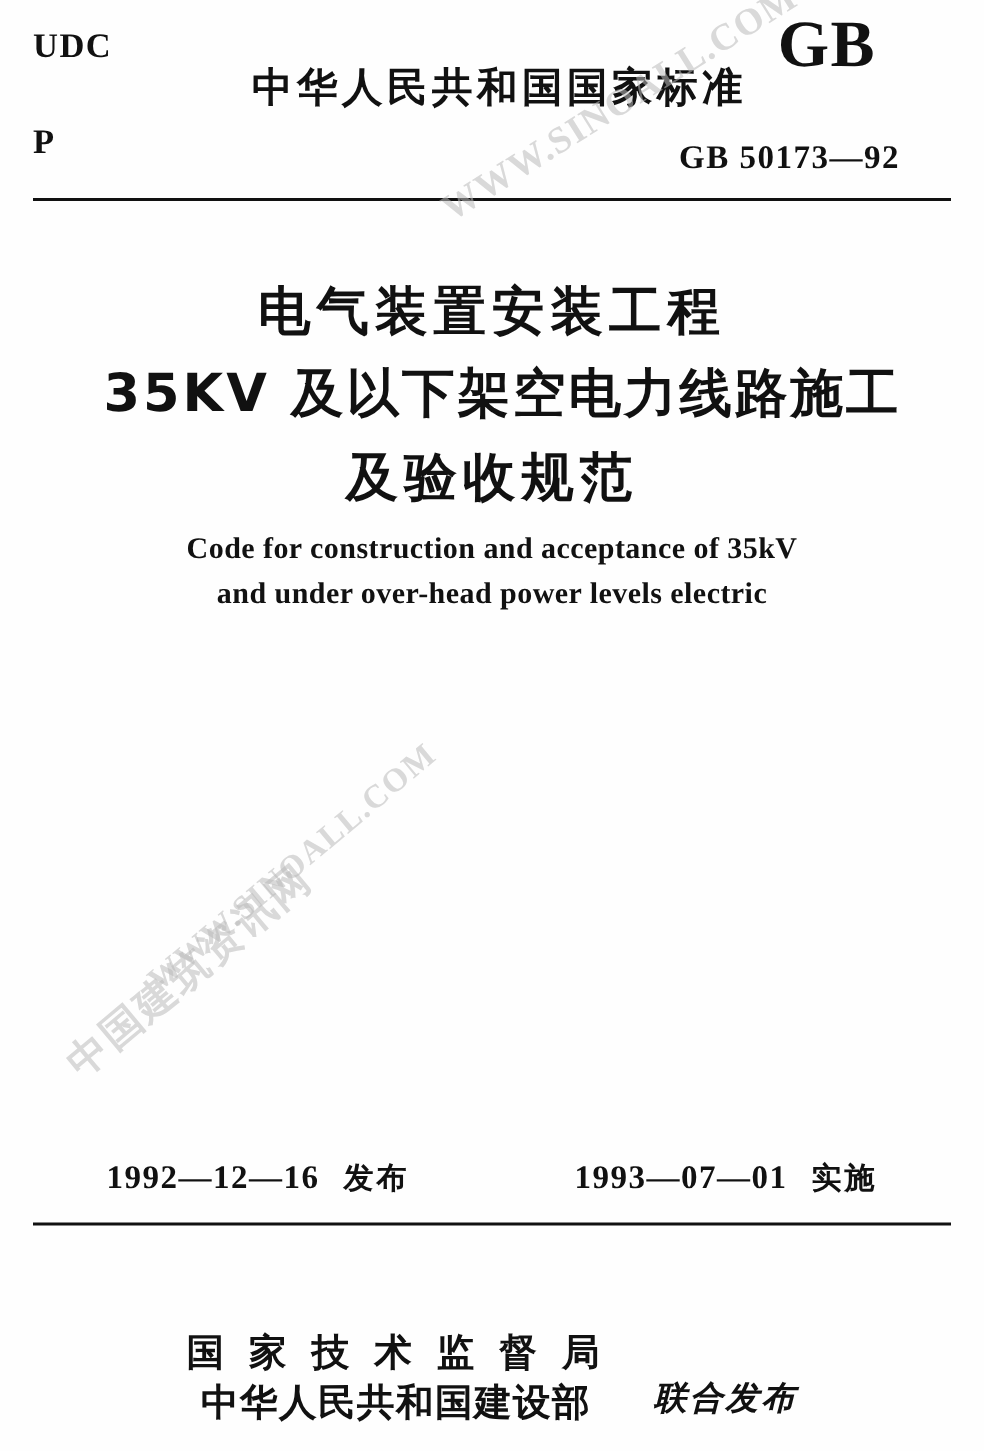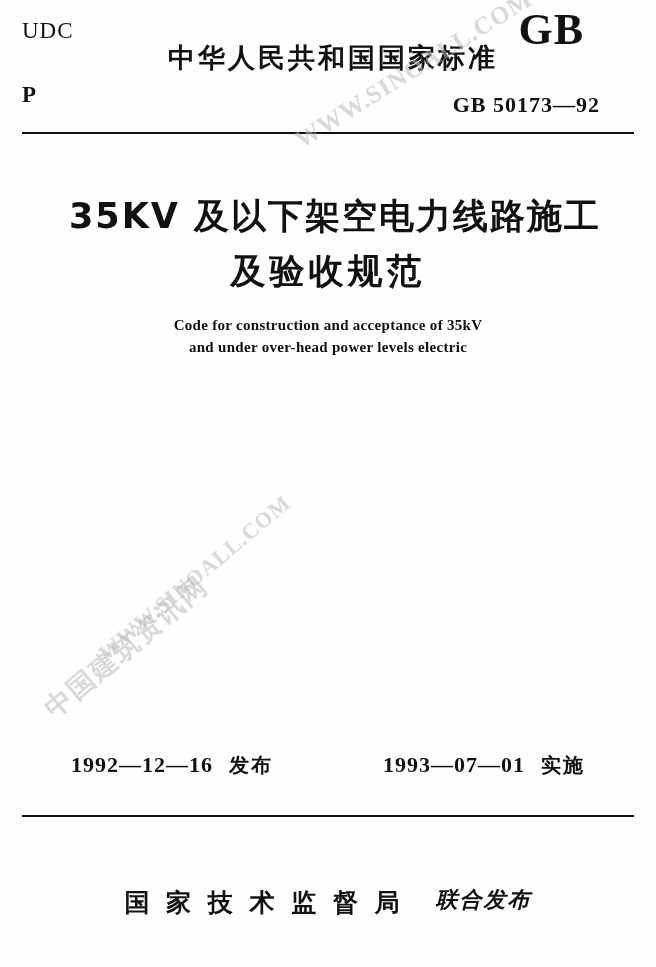--- a/index.html
+++ b/index.html
@@ -22,21 +22,21 @@
     box-sizing: border-box;
     background: #fefefe;
   }
 
   
   .udc {
     position: absolute;
     left: 22px;
     top: 18px;
     font-family: "Liberation Serif", serif;
-    font-weight: normal;
+    font-weight: bold;
     font-size: 23px;
     letter-spacing: 1px;
   }
   .pcode {
     position: absolute;
     left: 22px;
     top: 82px;
     font-family: "Liberation Serif", serif;
     font-weight: bold;
     font-size: 23px;
@@ -109,34 +109,34 @@
   }
   .title-cn-3 {
     font-family: "DejaVu Sans", sans-serif;
     font-weight: bold;
     font-size: 35px;
     letter-spacing: 4px;
     line-height: 1.35;
     margin-top: 8px;
   }
   .title-en {
-    margin-top: 18px;
-    font-family: "Liberation Serif", serif;
-    font-weight: bold;
-    font-size: 15px;
+    margin-top: 8px;
+    font-family: "Liberation Serif", serif;
+    font-weight: bold;
+    font-size: 20px;
     line-height: 1.5;
     letter-spacing: 0.3px;
   }
 
   
   .dates {
     position: absolute;
     left: 0;
     right: 0;
-    top: 752px;
+    top: 772px;
     display: flex;
     justify-content: center;
     gap: 110px;
     font-family: "Liberation Serif", serif;
     font-weight: bold;
     font-size: 22px;
   }
   .date-item {
     display: flex;
     align-items: baseline;
@@ -232,20 +232,21 @@
   <div class="udc">UDC</div>
   <div class="pcode">P</div>
 
   <div class="header-cn">中华人民共和国国家标准</div>
   <div class="gb-logo">GB</div>
   <div class="gb-number">GB  50173—92</div>
 
   <div class="rule-top"></div>
 
   <div class="title-block">
+    <div class="title-cn-1">电气装置安装工程</div>
     <div class="title-cn-2">35KV 及以下架空电力线路施工</div>
     <div class="title-cn-3">及验收规范</div>
     <div class="title-en">
       <div>Code for construction and acceptance of 35kV</div>
       <div>and under over-head power levels electric</div>
     </div>
   </div>
 
   <div class="wm wm-1">WWW.SINOALL.COM</div>
   <div class="wm wm-2">中国建筑资讯网</div>
@@ -260,17 +261,18 @@
       <span>1993—07—01</span>
       <span class="word">实施</span>
     </div>
   </div>
 
   <div class="rule-bottom"></div>
 
   <div class="publishers">
     <div class="pub-names">
       <div class="pub-line-1">国 家 技 术 监 督 局</div>
+      <div class="pub-line-2">中华人民共和国建设部</div>
     </div>
     <div class="pub-joint">联合发布</div>
   </div>
 
 </div>
 
 </body></html>

